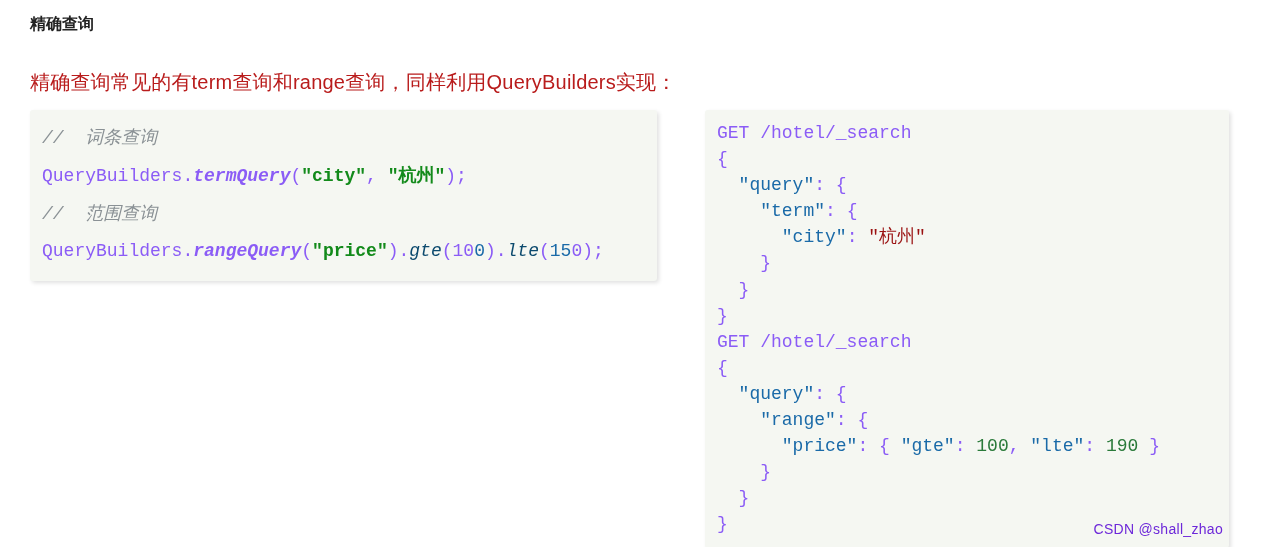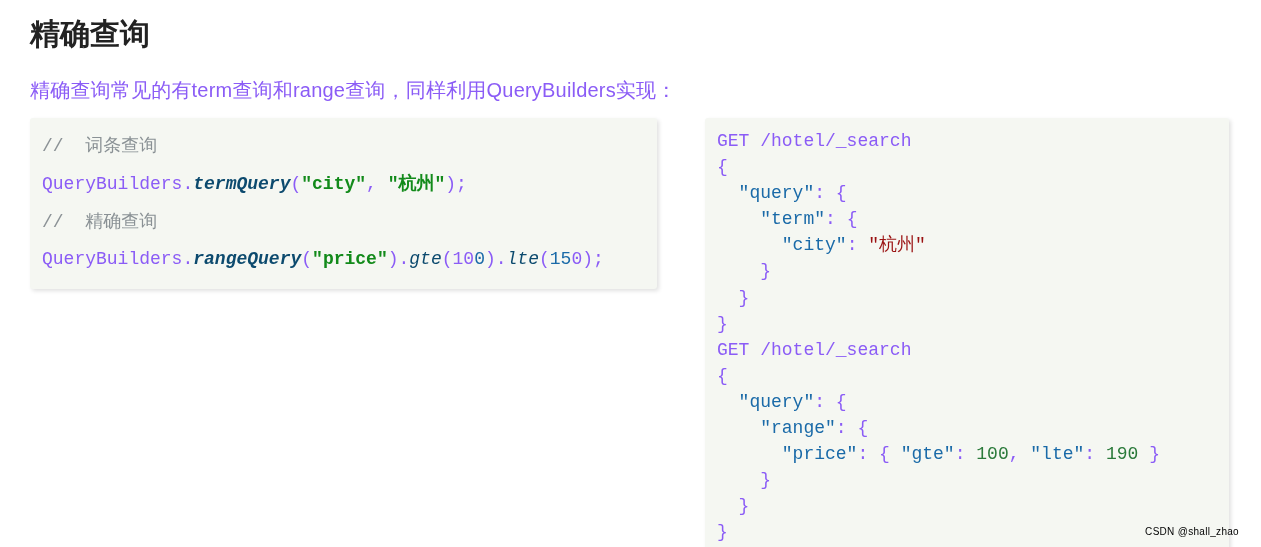--- a/index.html
+++ b/index.html
@@ -4,28 +4,28 @@
   <style>
     * { box-sizing: border-box; margin: 0; padding: 0; }
     body {
       font-family: -apple-system, "PingFang SC", "Microsoft YaHei", "Helvetica Neue", Arial, sans-serif;
       background: #fff;
       padding: 14px 30px 30px 30px;
       width: 1261px;
       color: #222;
     }
     h3.title {
-      font-size: 30px;
+      font-size: 16px;
       font-weight: 700;
       color: #222;
-      margin-bottom: 22px;
+      margin-bottom: 34px;
     }
     p.intro {
       font-size: 20px;
-      color: #8b5cf6;
+      color: #b91c1c;
       margin-bottom: 14px;
       letter-spacing: 0.2px;
     }
     .cols {
       display: flex;
       gap: 48px;
       align-items: flex-start;
     }
     .code-block {
       background: #f5f7f2;
@@ -33,51 +33,51 @@
       box-shadow: 2px 2px 4px rgba(0,0,0,0.12);
       font-family: Consolas, "Courier New", monospace;
       font-size: 18px;
       line-height: 1.7;
       padding: 10px 12px 10px 12px;
       white-space: pre;
       color: #222;
     }
     .code-block.left  { width: 627px; line-height: 2.1; }
     .code-block.right { width: 524px; line-height: 1.45; font-size: 18px; }
-    .cm   { color: #8a9195; }  
+    .cm   { color: #8a9195; font-style: italic; }  
     .mth  { color: #0c4a6e; font-style: italic; }  
-    .mthb { color: #0c4a6e; font-style: italic; font-weight: 700; }
+    .mthb { color: #8b5cf6; font-style: italic; font-weight: 700; }
     .str  { color: #128a1a; font-weight: 700; }   
     .strr { color: #9a1111; }                      
     .key  { color: #1a6aa8; }                      
     .numj { color: #2a7a3a; }
     .pun  { color: #8b5cf6; }
     .watermark {
       position: fixed;
-      right: 22px;
+      right: 38px;
       bottom: 10px;
-      font-size: 10px;
-      color: #000000;
+      font-size: 14px;
+      color: #6d28d9;
       font-family: Arial, sans-serif;
       letter-spacing: 0.3px;
       pointer-events: none;
     }
   </style>
 </head>
 <body>
 
 <h3 class="title">精确查询</h3>
 
 <p class="intro">精确查询常见的有term查询和range查询，同样利用QueryBuilders实现：</p>
 
 <div class="cols">
 
   <div class="code-block left"><span class="cm">//  词条查询</span>
 <span class="pun">QueryBuilders.</span><span class="mthb">termQuery</span><span class="pun">(</span><span class="str">"city"</span><span class="pun">, </span><span class="str">"杭州"</span><span class="pun">);</span>
-<span class="cm">//  精确查询</span>
+<span class="cm">//  范围查询</span>
 <span class="pun">QueryBuilders.</span><span class="mthb">rangeQuery</span><span class="pun">(</span><span class="str">"price"</span><span class="pun">).</span><span class="mth">gte</span><span class="pun">(</span><span class="pun">10</span><span class="key">0</span><span class="pun">).</span><span class="mth">lte</span><span class="pun">(</span><span class="key">15</span><span class="pun">0</span><span class="pun">);</span></div>
 
   <div class="code-block right"><span class="pun">GET /hotel/_search</span>
 <span class="pun">{</span>
   <span class="key">"query"</span><span class="pun">: {</span>
     <span class="key">"term"</span><span class="pun">: {</span>
       <span class="key">"city"</span><span class="pun">: </span><span class="strr">"杭州"</span>
     <span class="pun">}</span>
   <span class="pun">}</span>
 <span class="pun">}</span>

